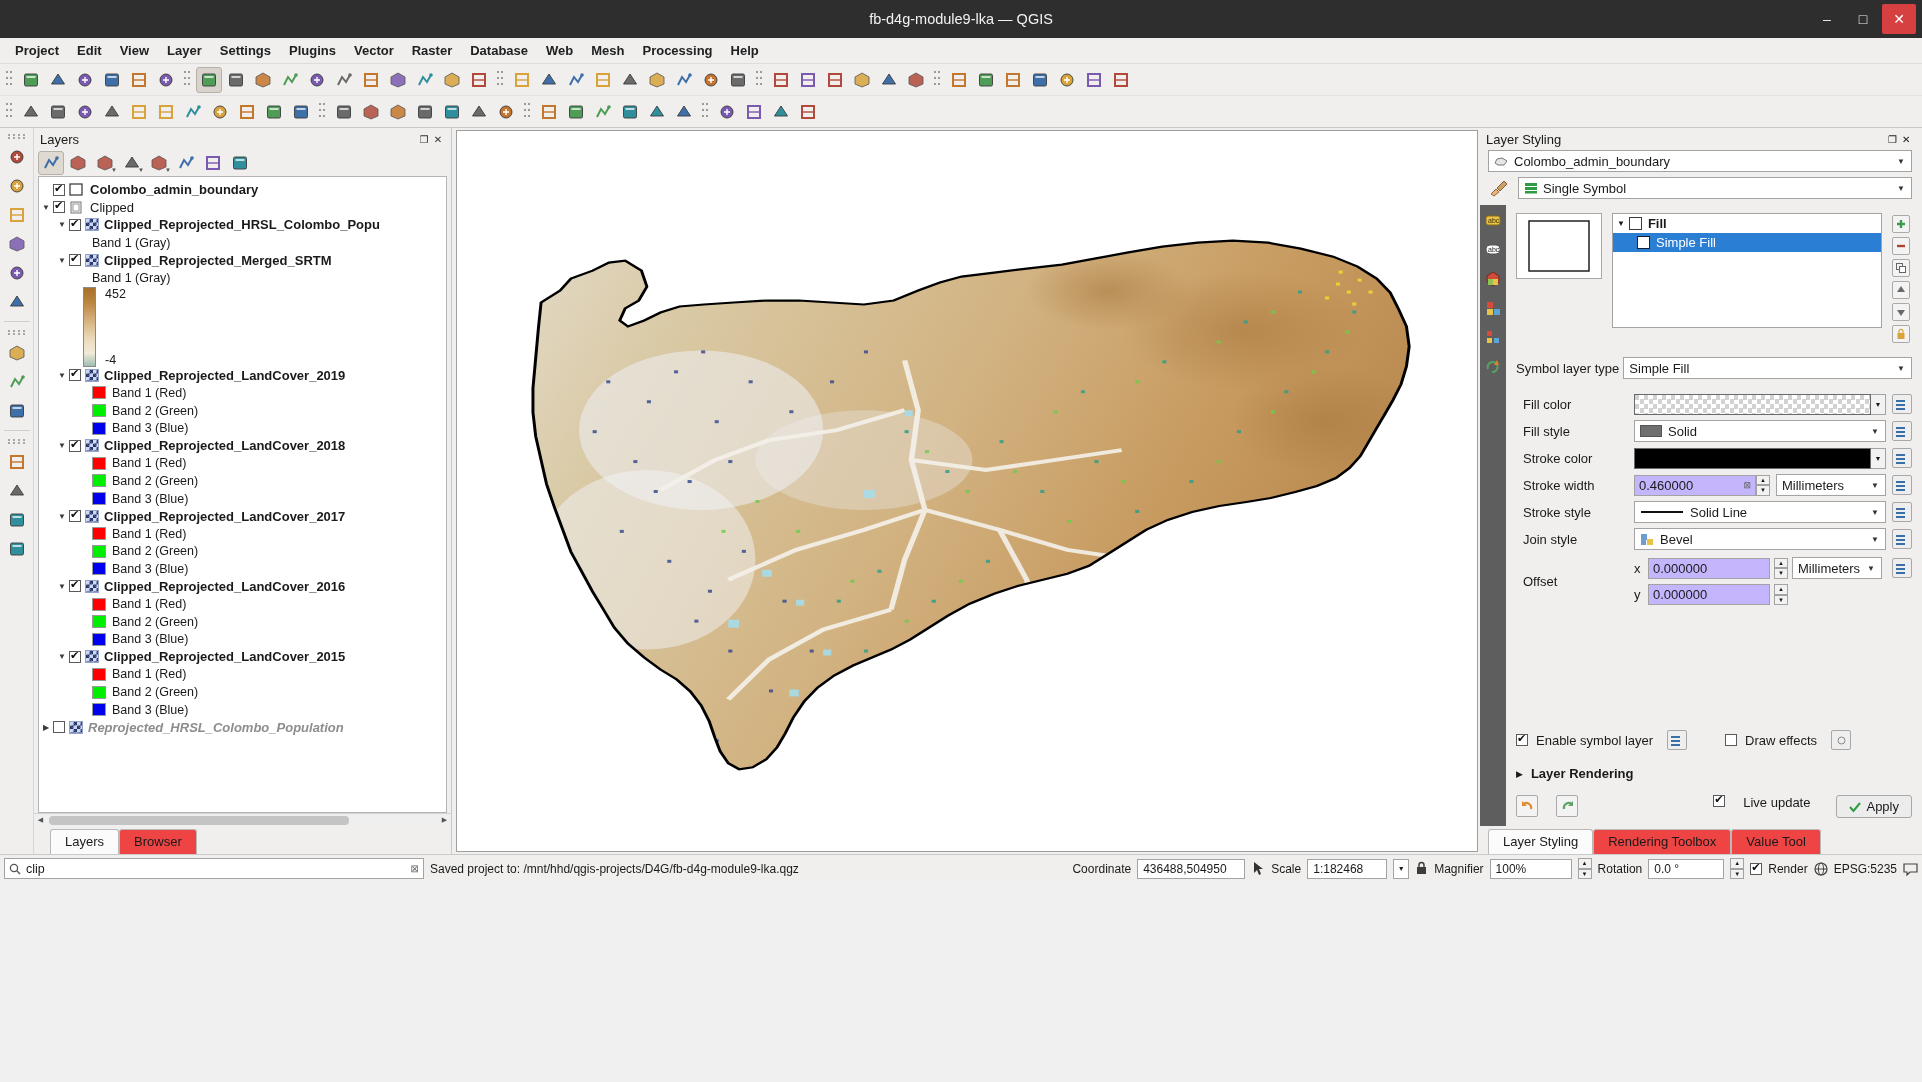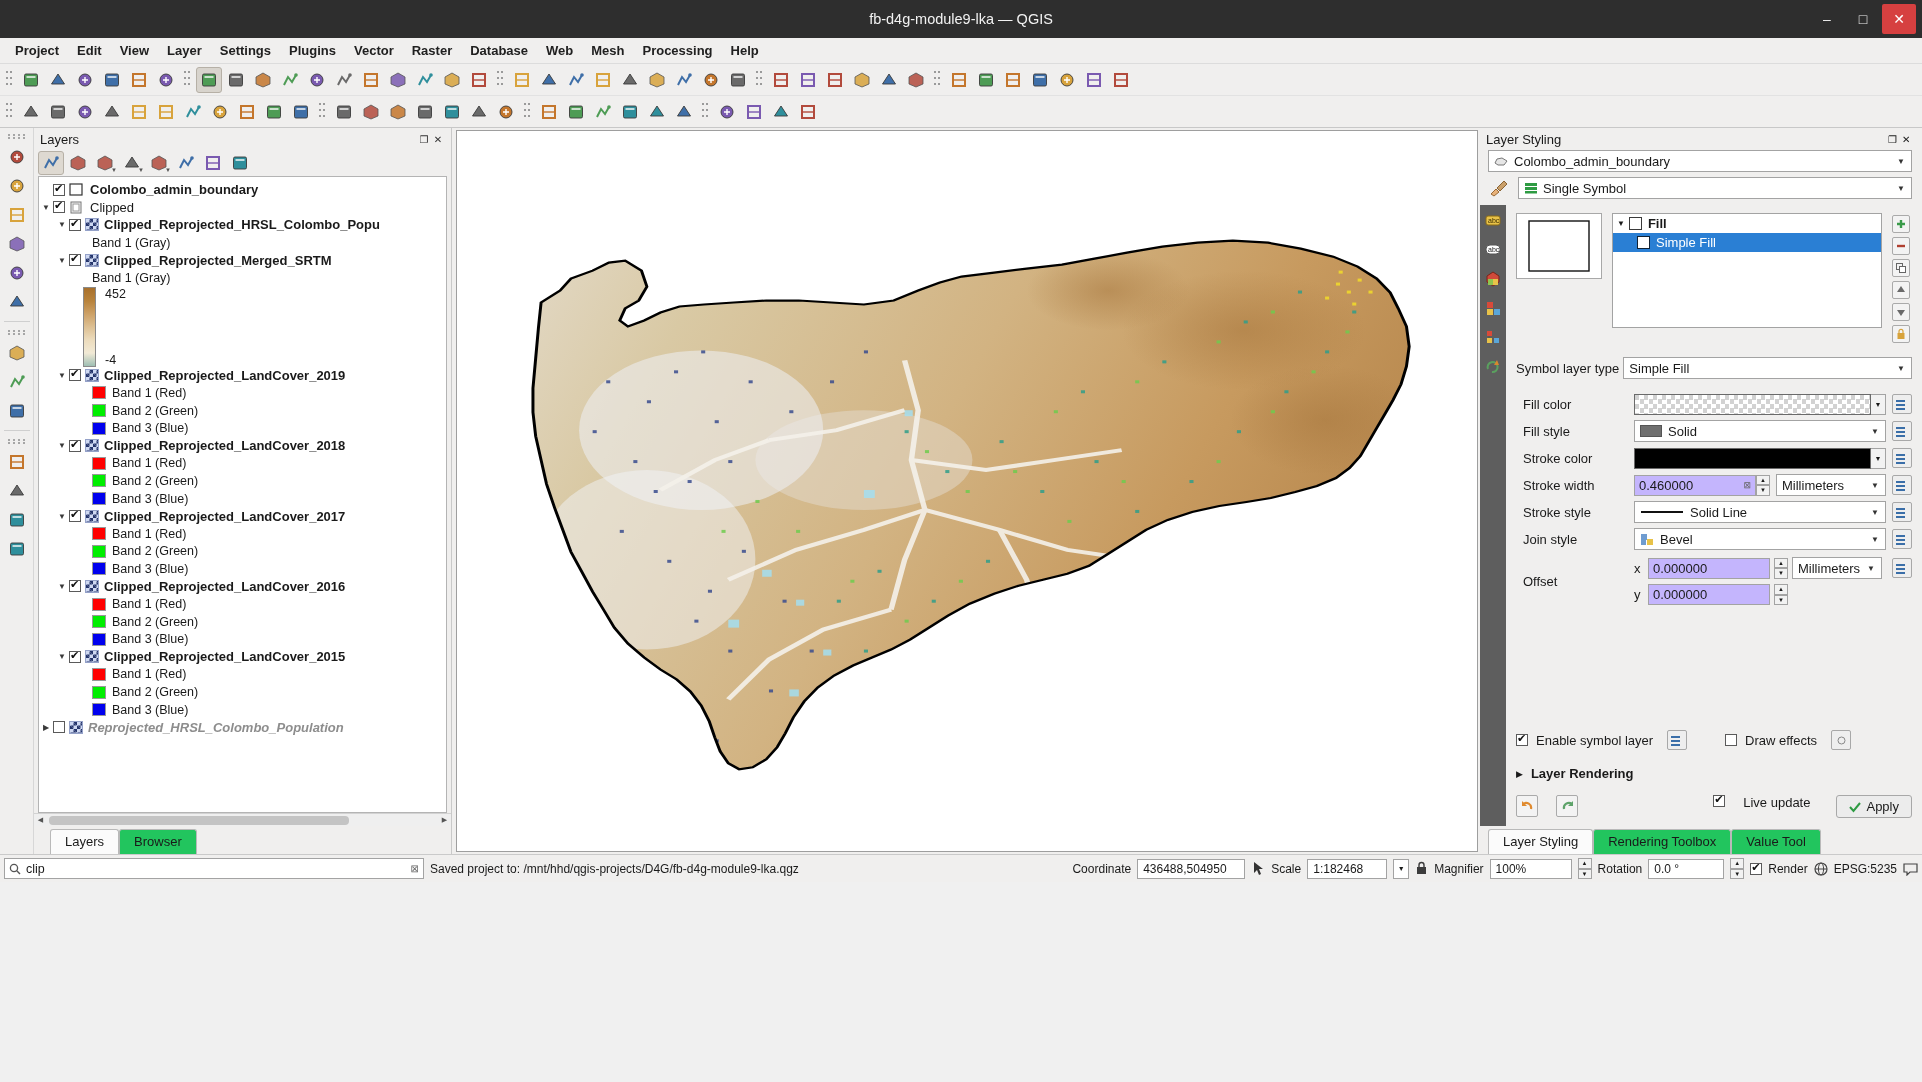--- a/index.html
+++ b/index.html
@@ -93,21 +93,21 @@
   .ramp { width:13px; margin-left:21px; margin-right:9px; flex:none; border:1px solid #8a8a8a;}
   .subtxt { font-size:12.5px; }
 
   .hscroll { height:13px; background:#efefef; border-top:1px solid #d2d2d2;
       display:flex; align-items:center; }
   .hscroll .bar { height:9px; background:#c4c4c4; border-radius:4px; margin-left:2px; }
   .hsarrow { width:13px;text-align:center;font-size:7px;color:#555;}
 
   .tabsbar { height:28px; display:flex; align-items:flex-end; padding-left:16px; gap:0px; }
   .tab { padding:4px 14px 5px; font-size:13px; border:1px solid #b9b9b9;
-     border-bottom:none; background:#22c55e; border-radius:3px 3px 0 0; }
+     border-bottom:none; background:#ef4444; border-radius:3px 3px 0 0; }
   .tab.sel { background:#fbfbfb; }
 
   
   .canvaswrap { flex:1; background:#f0efee; padding:2px 2px 2px 4px; }
   .canvas { width:100%; height:100%; background:#ffffff; border:1px solid #9e9e9e; position:relative; overflow:hidden;}
 
   
   .stylepanel { width:442px; background:#f0efee; display:flex; flex-direction:column; }
   .spanelhdr { height:22px; display:flex; align-items:center; padding:0 6px; }
   .spanelhdr .ttl { flex:1; font-size:13px; }

